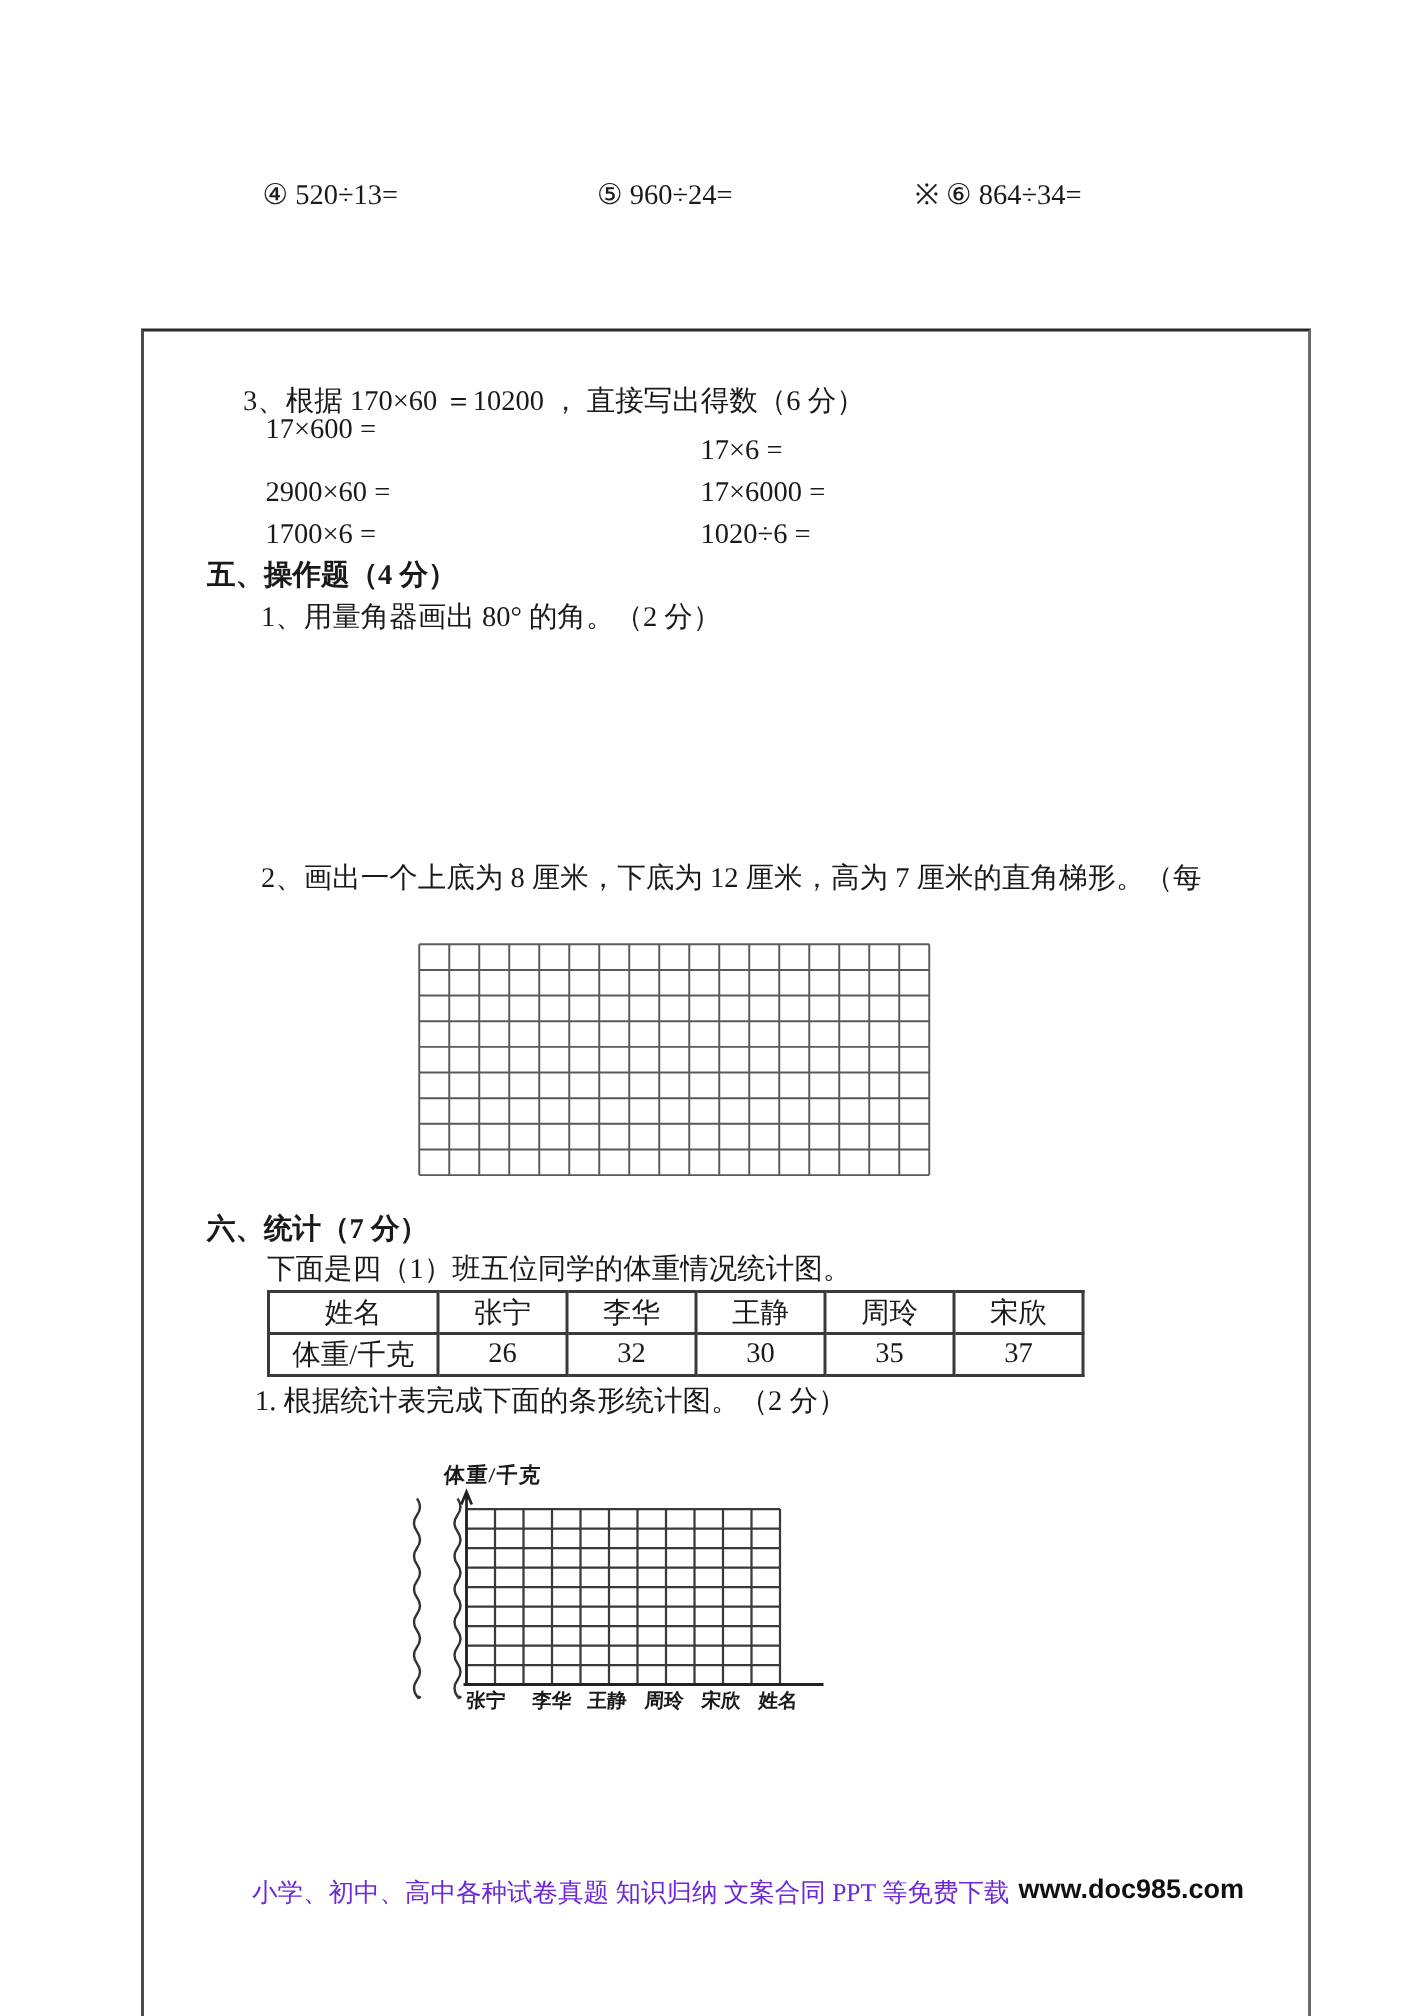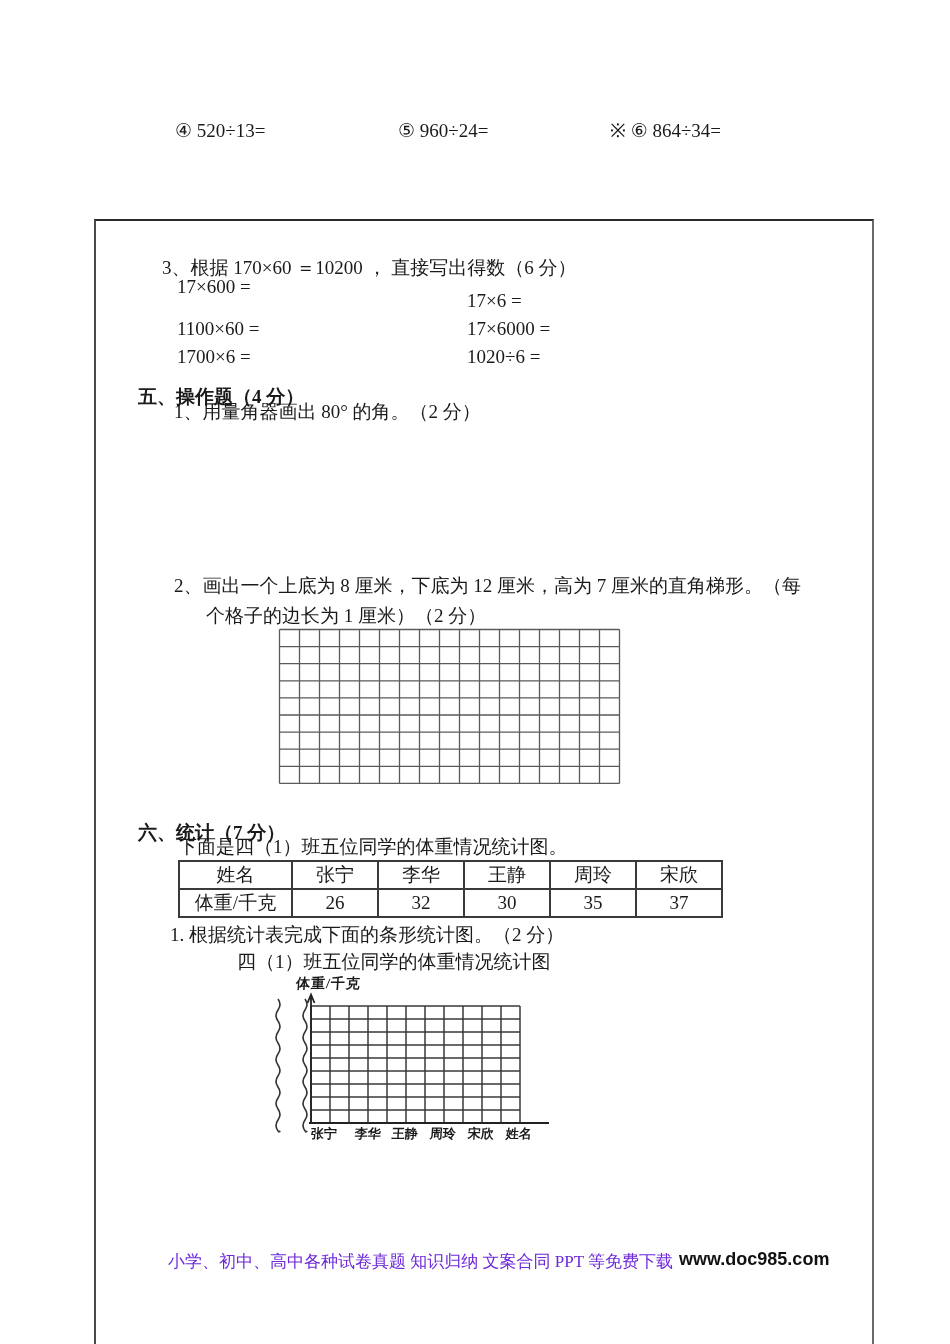--- a/index.html
+++ b/index.html
@@ -8,21 +8,21 @@
     position: relative;
     width: 950px;
     height: 1344px;
     background: #ffffff;
     font-family: "Liberation Serif", "DejaVu Serif", serif;
     color: #1a1a1a;
     overflow: hidden;
   }
   .abs { position: absolute; white-space: nowrap; }
   .t19 { font-size: 19px; line-height: 25px; }
-  .bold { font-weight: bold; margin-top: 13px; }
+  .bold { font-weight: bold; }
 
   
   .top-problems { position: absolute; top: 118px; left: 0; width: 100%; height: 26px; }
 
   
   .main-box {
     position: absolute;
     left: 94px; top: 219px;
     width: 780px; height: 1214px;
     border-top: 2px solid #2a2a2a;
@@ -71,30 +71,29 @@
     <span class="abs" style="left:175px;">④ 520÷13=</span>
     <span class="abs" style="left:398px;">⑤ 960÷24=</span>
     <span class="abs" style="left:610px;">※ ⑥ 864÷34=</span>
   </div>
 
   <div class="main-box">
 
     <div class="abs t19" style="left:66px; top:34px;">3、根据 170×60 ＝10200 ， 直接写出得数（6 分）</div>
     <div class="abs t19" style="left:81px; top:53px;">17×600 =</div>
     <div class="abs t19" style="left:371px; top:67px;">17×6 =</div>
-    <div class="abs t19" style="left:81px; top:95px;">1100×60 =</div>
+    <div class="abs t19" style="left:81px; top:95px;">2900×60 =</div>
     <div class="abs t19" style="left:371px; top:95px;">17×6000 =</div>
     <div class="abs t19" style="left:81px; top:123px;">1700×6 =</div>
     <div class="abs t19" style="left:371px; top:123px;">1020÷6 =</div>
 
     <div class="abs t19 bold" style="left:42px; top:150px;">五、操作题（4 分）</div>
     <div class="abs t19" style="left:78px; top:178px;">1、用量角器画出 80° 的角。（2 分）</div>
 
     <div class="abs t19" style="left:78px; top:352px;text-align:right;">2、画出一个上底为 8 厘米，下底为 12 厘米，高为 7 厘米的直角梯形。（每</div>
-    <div class="abs t19" style="left:110px; top:382px;">个格子的边长为 1 厘米）（2 分）</div>
 
     <svg class="abs" style="left:182px; top:407px;" width="345" height="160">
       <path id="trap-grid-path" fill="none" stroke="#5a5a5a" stroke-width="1.3" d="M1.5 1.5V155.4M21.5 1.5V155.4M41.5 1.5V155.4M61.5 1.5V155.4M81.5 1.5V155.4M101.5 1.5V155.4M121.5 1.5V155.4M141.5 1.5V155.4M161.5 1.5V155.4M181.5 1.5V155.4M201.5 1.5V155.4M221.5 1.5V155.4M241.5 1.5V155.4M261.5 1.5V155.4M281.5 1.5V155.4M301.5 1.5V155.4M321.5 1.5V155.4M341.5 1.5V155.4M1.5 1.5H341.5M1.5 18.6H341.5M1.5 35.7H341.5M1.5 52.8H341.5M1.5 69.9H341.5M1.5 87.0H341.5M1.5 104.1H341.5M1.5 121.2H341.5M1.5 138.3H341.5M1.5 155.4H341.5"></path>
     </svg>
 
     <div class="abs t19 bold" style="left:42px; top:586px;">六、统计（7 分）</div>
     <div class="abs t19" style="left:82px; top:613px;">下面是四（1）班五位同学的体重情况统计图。</div>
 
     <table class="weight-table">
       <tbody>
@@ -111,21 +110,20 @@
         <td class="cn">26</td>
         <td class="cn">32</td>
         <td class="cn">30</td>
         <td class="cn">35</td>
         <td class="cn">37</td>
       </tr>
     </tbody>
       </table>
 
     <div class="abs t19" style="left:74px; top:701px;">1. 根据统计表完成下面的条形统计图。（2 分）</div>
-    <div class="abs t19" style="left:141px; top:728px;">四（1）班五位同学的体重情况统计图</div>
 
     <div class="chart-wrap">
       <div class="ylabel hand abs">体重/千克</div>
       <svg class="abs" style="left:0; top:19px;" width="300" height="150">
 
         <path id="wavy-left" fill="none" stroke="#333333" stroke-width="1.6" d="M11 7 Q15 12.5 11 18.0 Q7 23.5 11 29.0 Q15 34.5 11 40.0 Q7 45.5 11 51.0 Q15 56.5 11 62.0 Q7 67.5 11 73.0 Q15 78.5 11 84.0 Q7 89.5 11 95.0 Q15 100.5 11 106.0 Q7 111.5 11 117.0 Q15 122.5 11 128.0 Q7 133.5 11 139.0 Q15 139.5 11 140.0"></path>
         <path id="wavy-right" fill="none" stroke="#333333" stroke-width="1.6" d="M38 7 Q42 12.5 38 18.0 Q34 23.5 38 29.0 Q42 34.5 38 40.0 Q34 45.5 38 51.0 Q42 56.5 38 62.0 Q34 67.5 38 73.0 Q42 78.5 38 84.0 Q34 89.5 38 95.0 Q42 100.5 38 106.0 Q34 111.5 38 117.0 Q42 122.5 38 128.0 Q34 133.5 38 139.0 Q42 139.5 38 140.0"></path>
 
         <path id="chart-grid-path" fill="none" stroke="#3a3a3a" stroke-width="1.5" d="M44.0 14V131.0M63.0 14V131.0M82.0 14V131.0M101.0 14V131.0M120.0 14V131.0M139.0 14V131.0M158.0 14V131.0M177.0 14V131.0M196.0 14V131.0M215.0 14V131.0M234.0 14V131.0M253.0 14V131.0M44 14.0H253.0M44 27.0H253.0M44 40.0H253.0M44 53.0H253.0M44 66.0H253.0M44 79.0H253.0M44 92.0H253.0M44 105.0H253.0M44 118.0H253.0M44 131.0H253.0"></path>
 

